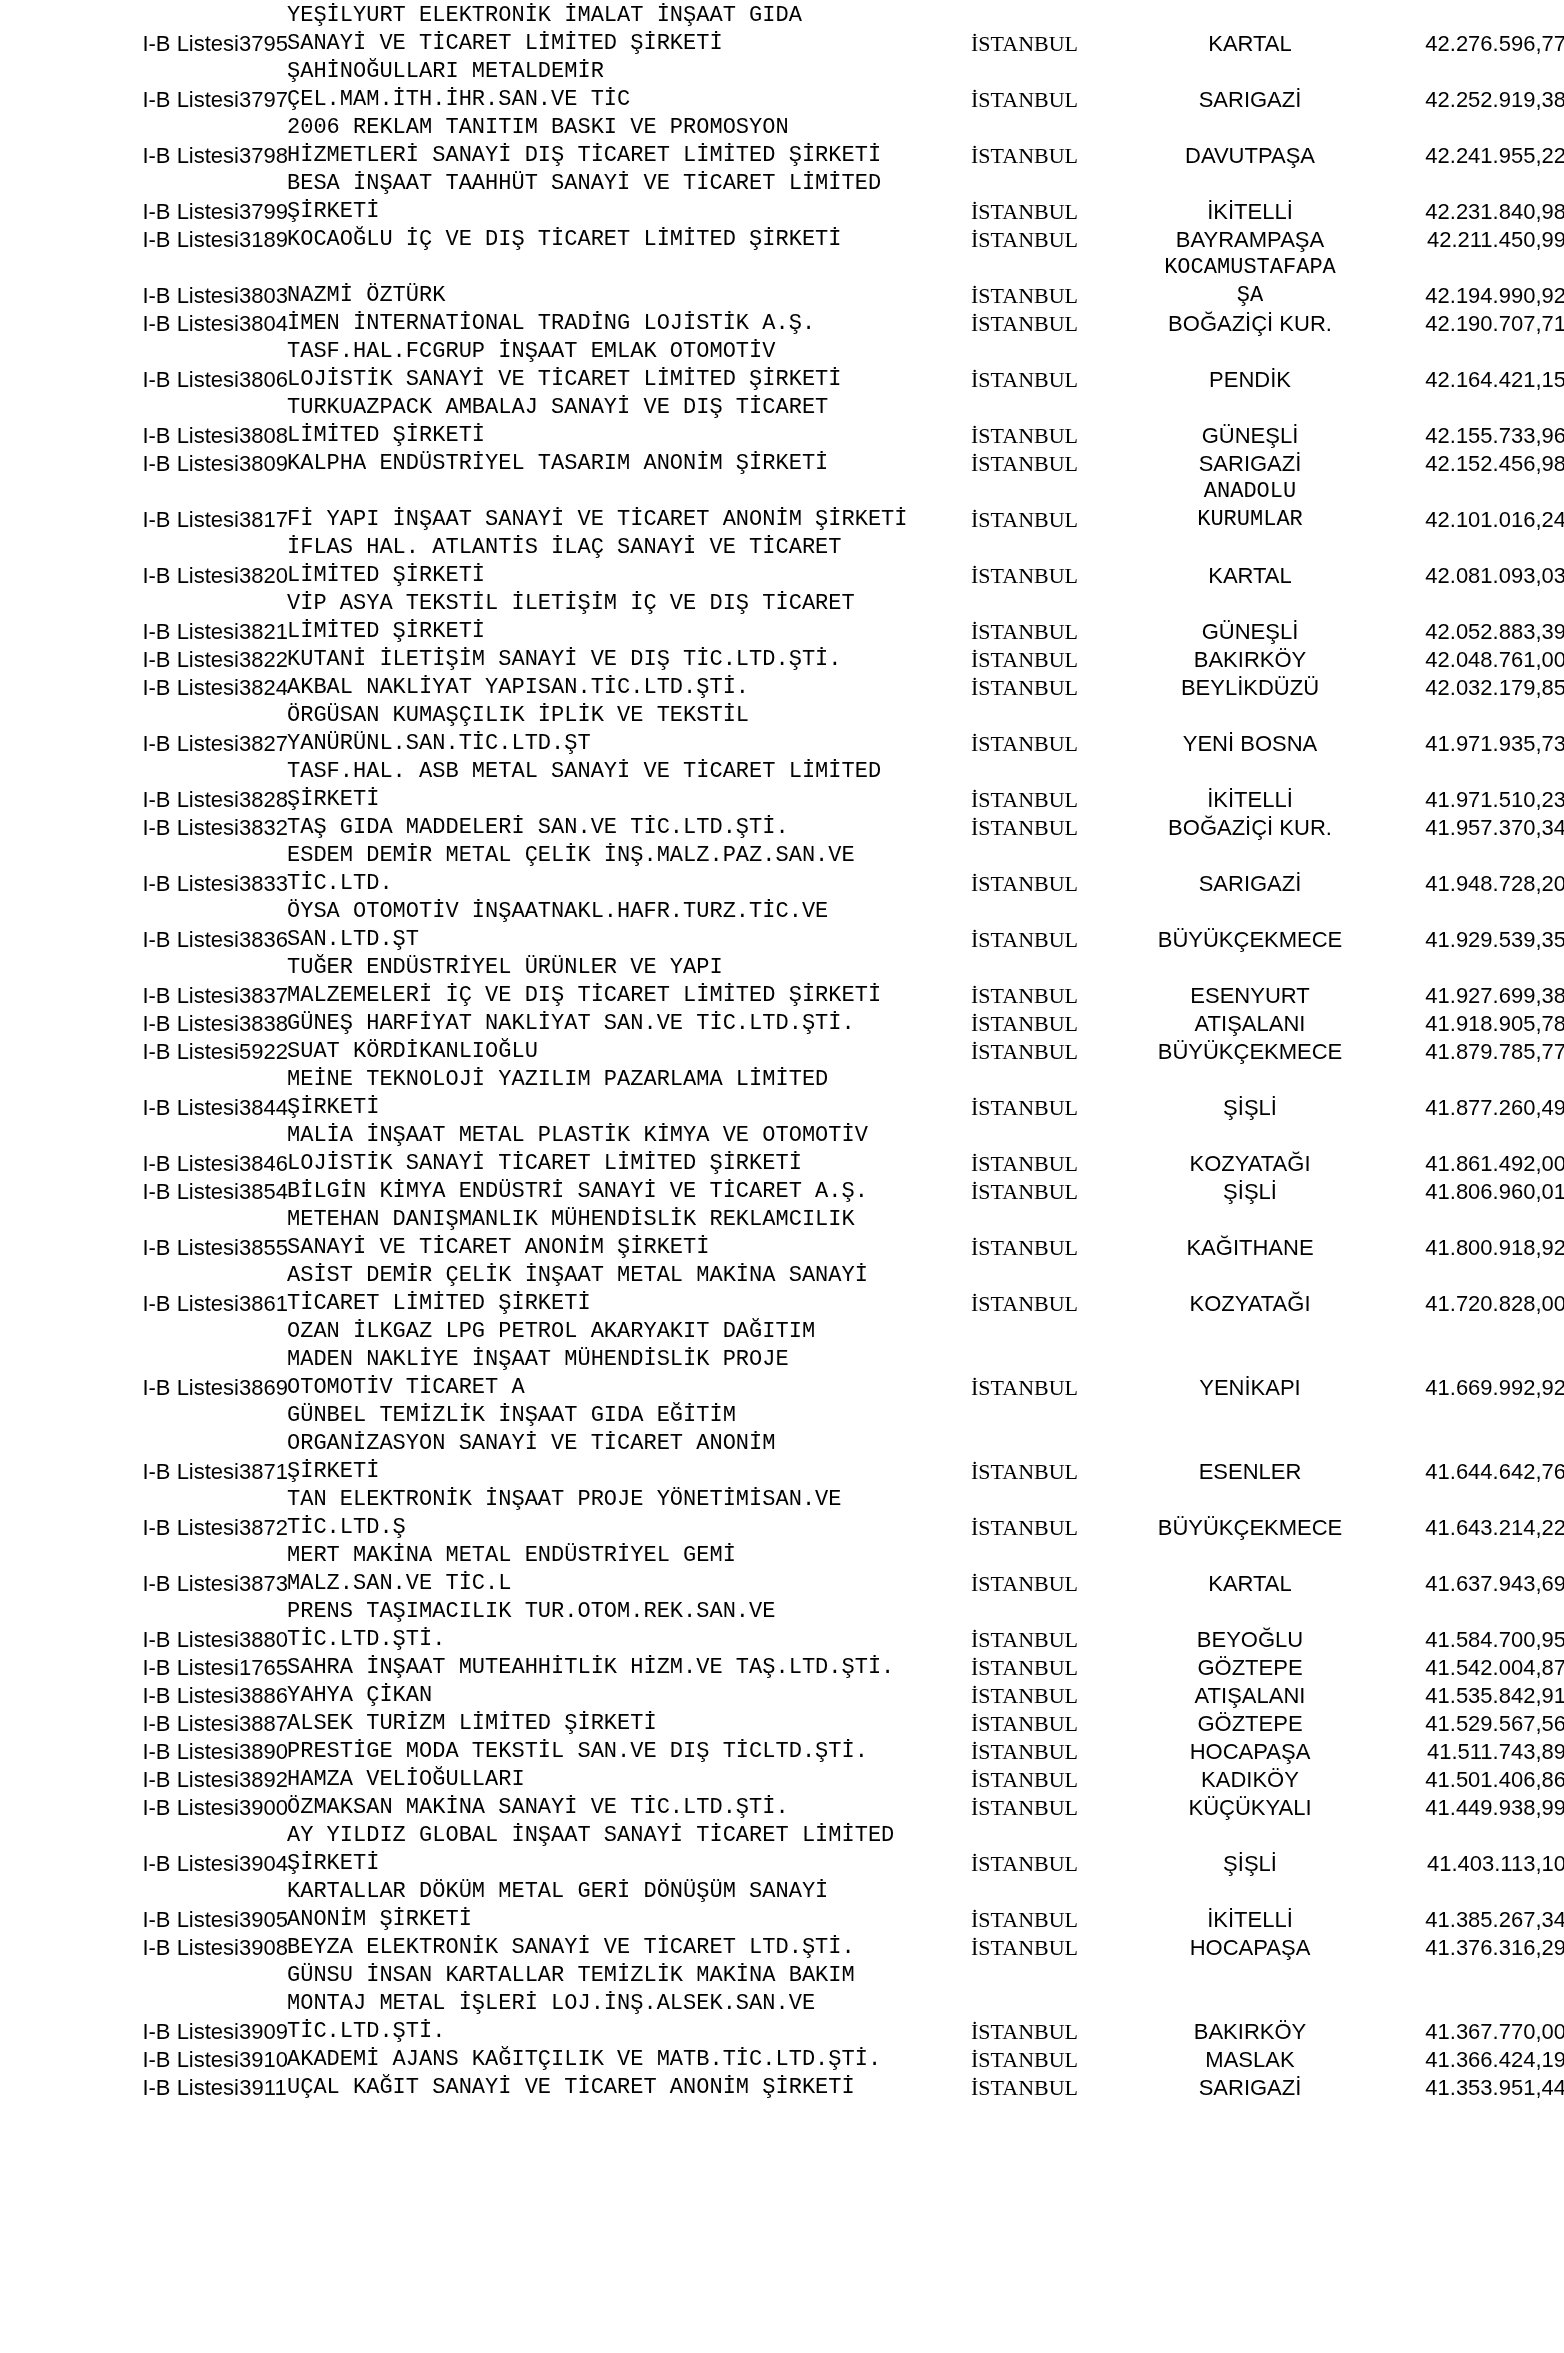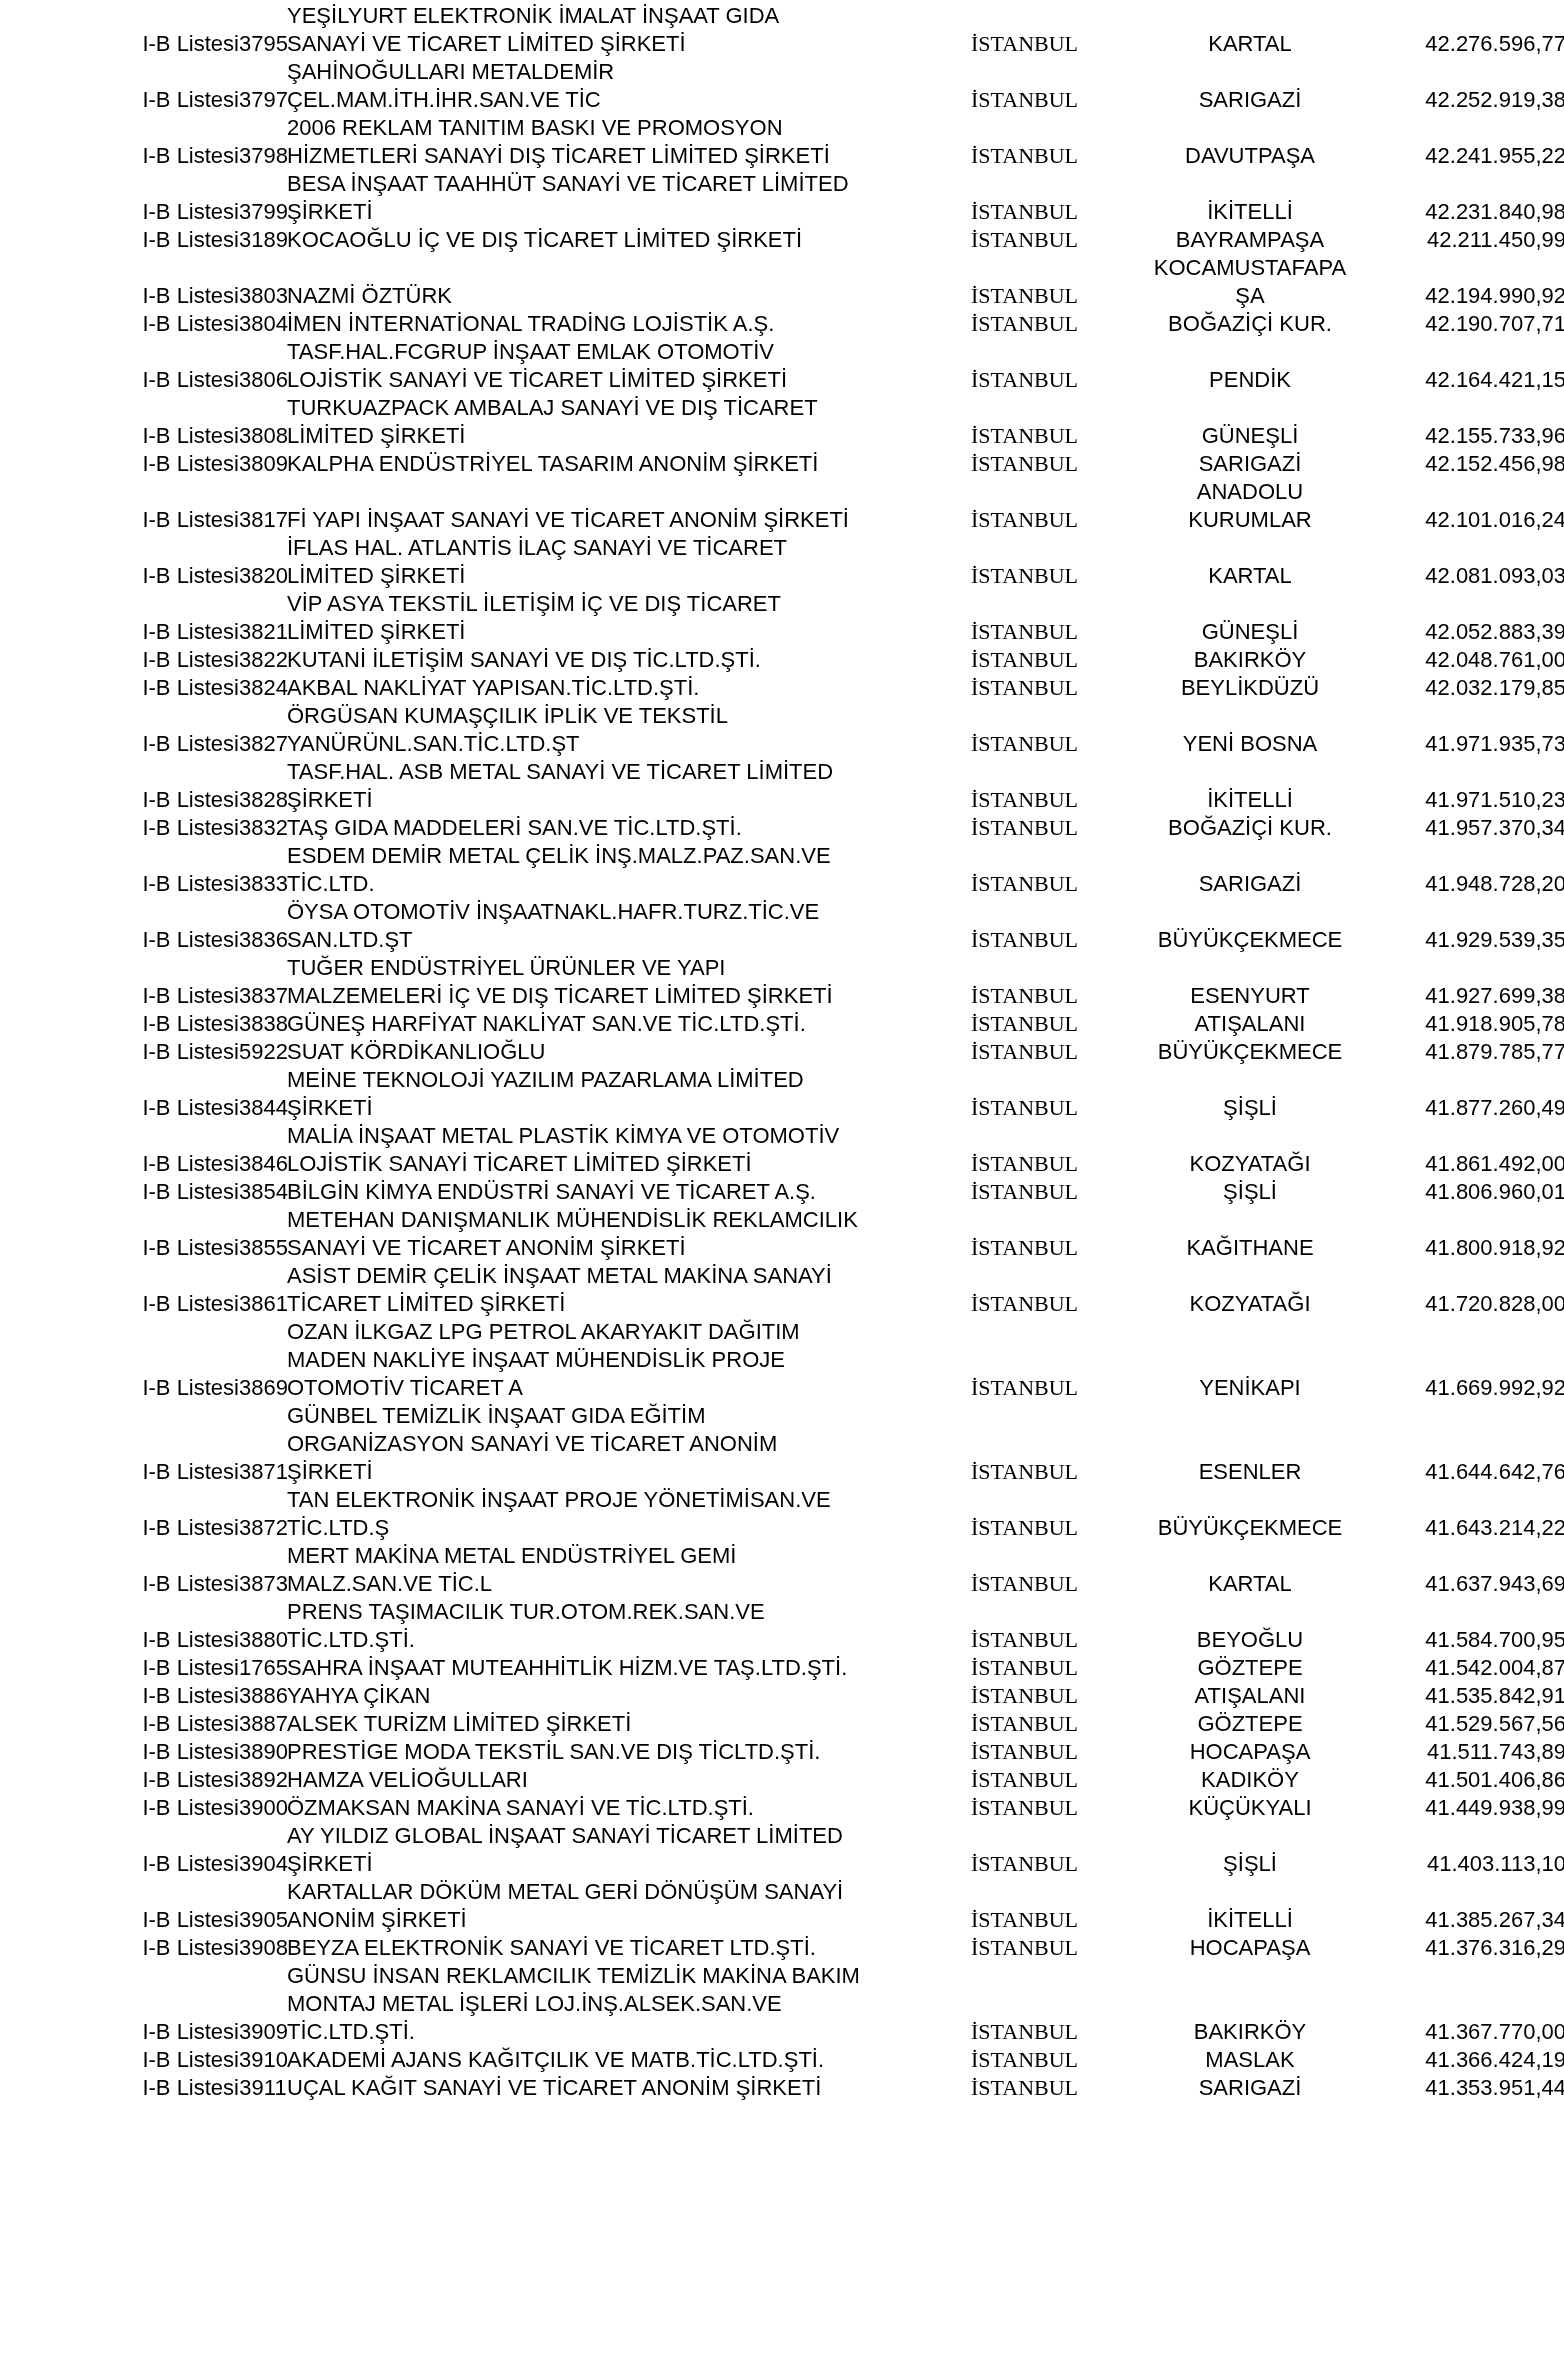--- a/index.html
+++ b/index.html
@@ -45,21 +45,21 @@
   col.c-amount { width: 179px; }
 
   td.list   { text-align: right;  padding-left: 2.3px; }
   td.no     { text-align: center; padding-right: 7.7px; }
   td.name   { text-align: left;  white-space: normal; }
   td.city   { text-align: left;  padding-left: 1.5px; font-family: Liberation Serif, serif; }
   td.dist   { text-align: center;  white-space: normal; }
   td.amount { text-align: right; padding-right: 9.2px; }
 
   
-  .nm { display: block; }
+  .nm { display: block; font-family: Liberation Mono, monospace; }
   .nm-line { display: block; }
 
   tr.row { height: 28px; }
 </style>
 </head>
 <body>
 
 <div id="sheet">
   <table class="listing">
     <colgroup>
@@ -609,21 +609,21 @@
           </td>
           <td class="city">İSTANBUL</td>
           <td class="dist">HOCAPAŞA</td>
           <td class="amount">41.376.316,29</td>
         </tr>
         <tr class="row">
           <td class="list">I-B Listesi</td>
           <td class="no">3909</td>
           <td class="name">
             <span class="nm">
-              <span class="nm-line">GÜNSU İNSAN REKLAMCILIK TEMİZLİK MAKİNA BAKIM</span>
+              <span class="nm-line">GÜNSU İNSAN KARTALLAR TEMİZLİK MAKİNA BAKIM</span>
               <span class="nm-line">MONTAJ METAL İŞLERİ LOJ.İNŞ.ALSEK.SAN.VE</span>
               <span class="nm-line">TİC.LTD.ŞTİ.</span>
             </span>
           </td>
           <td class="city">İSTANBUL</td>
           <td class="dist">BAKIRKÖY</td>
           <td class="amount">41.367.770,00</td>
         </tr>
         <tr class="row">
           <td class="list">I-B Listesi</td>

